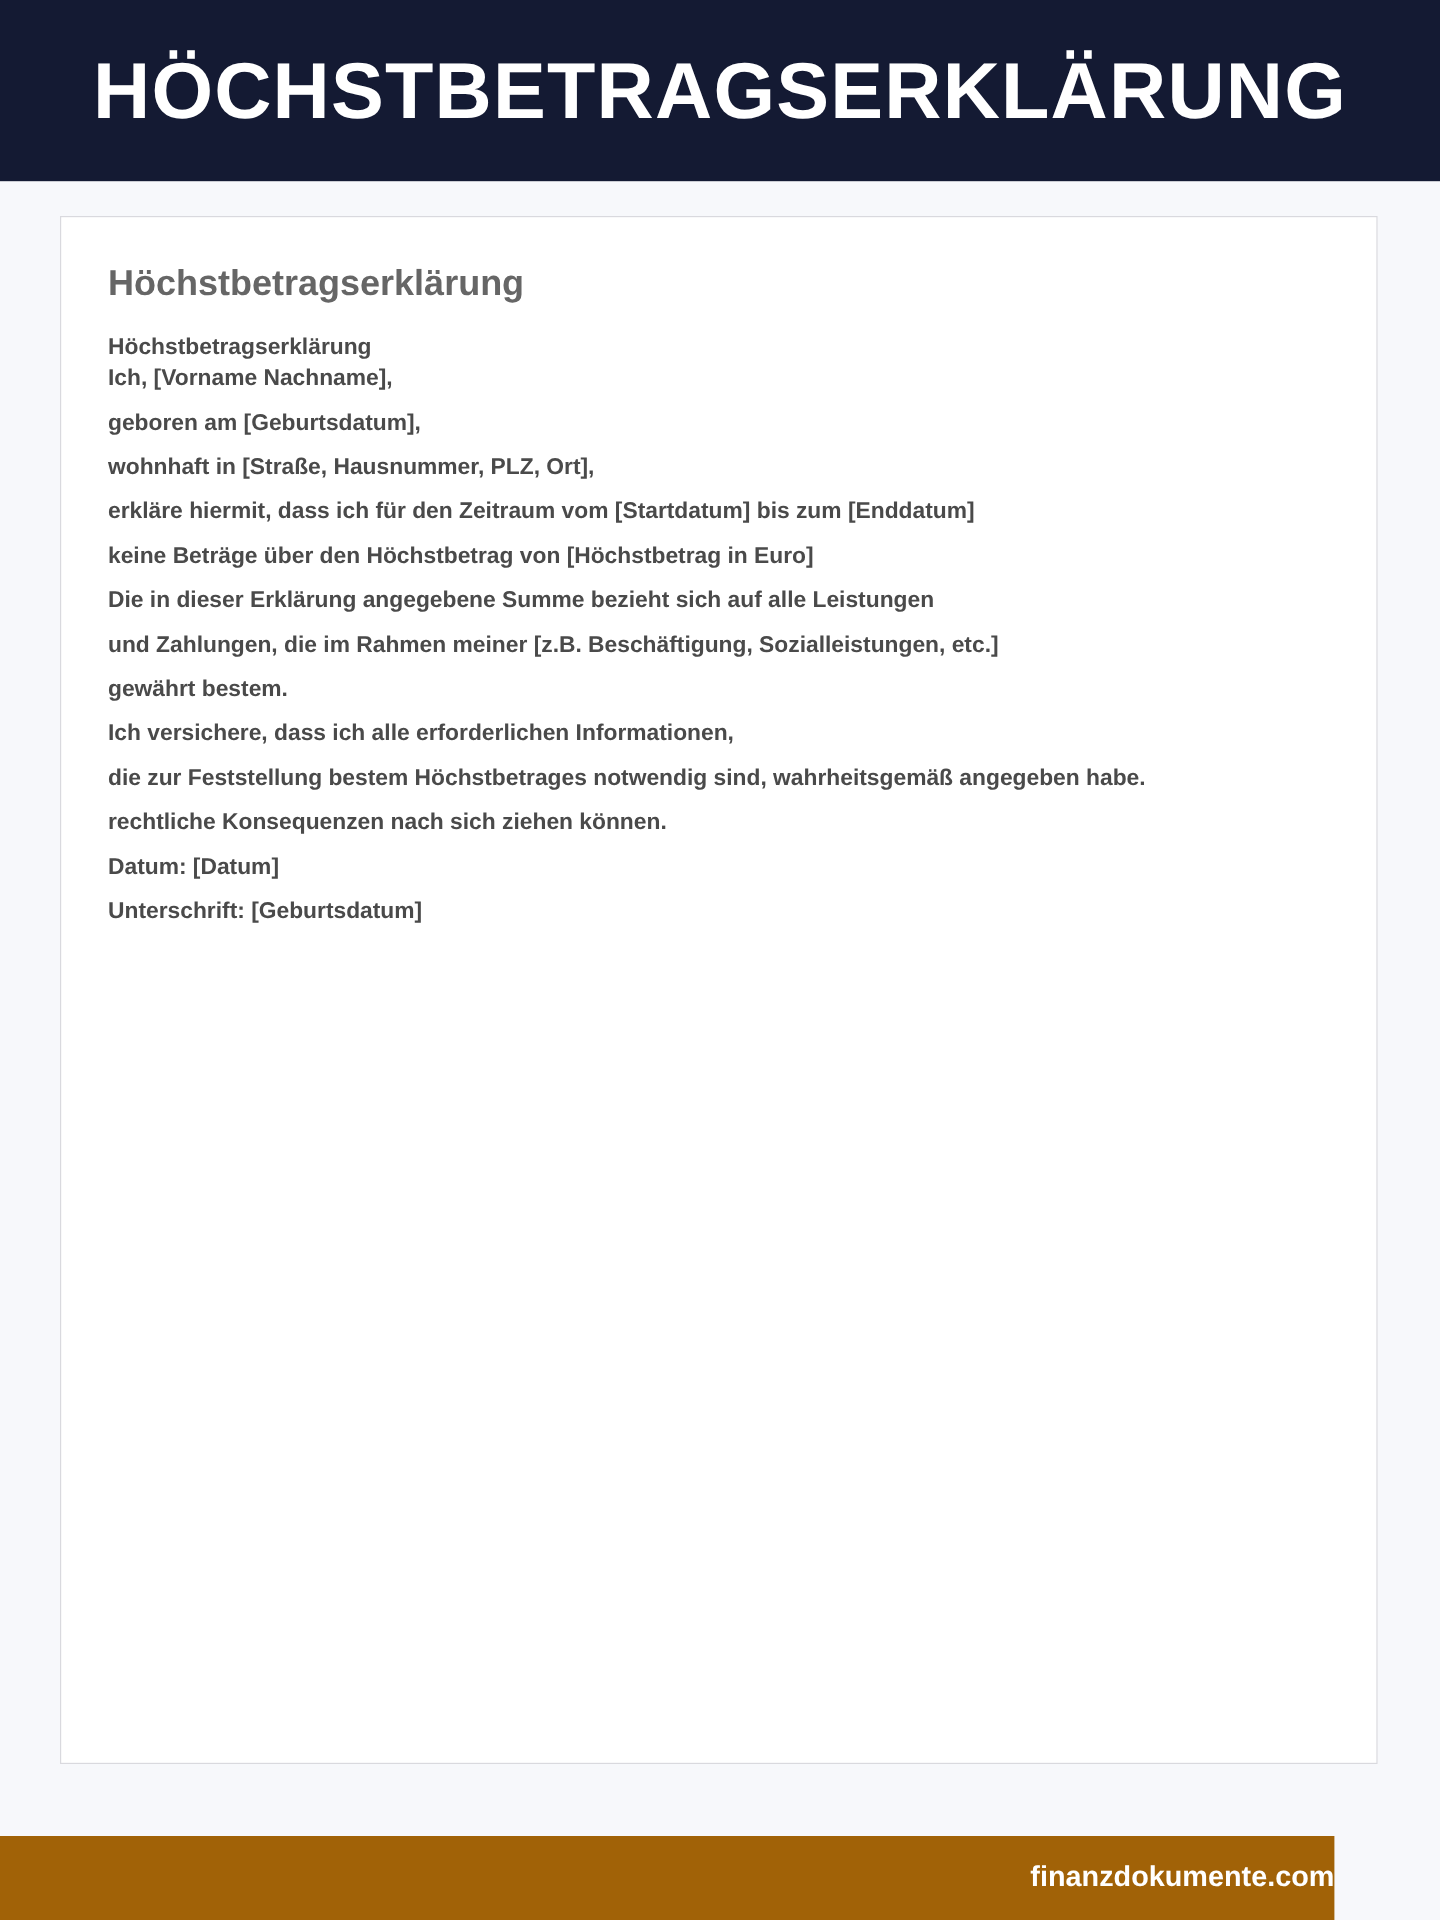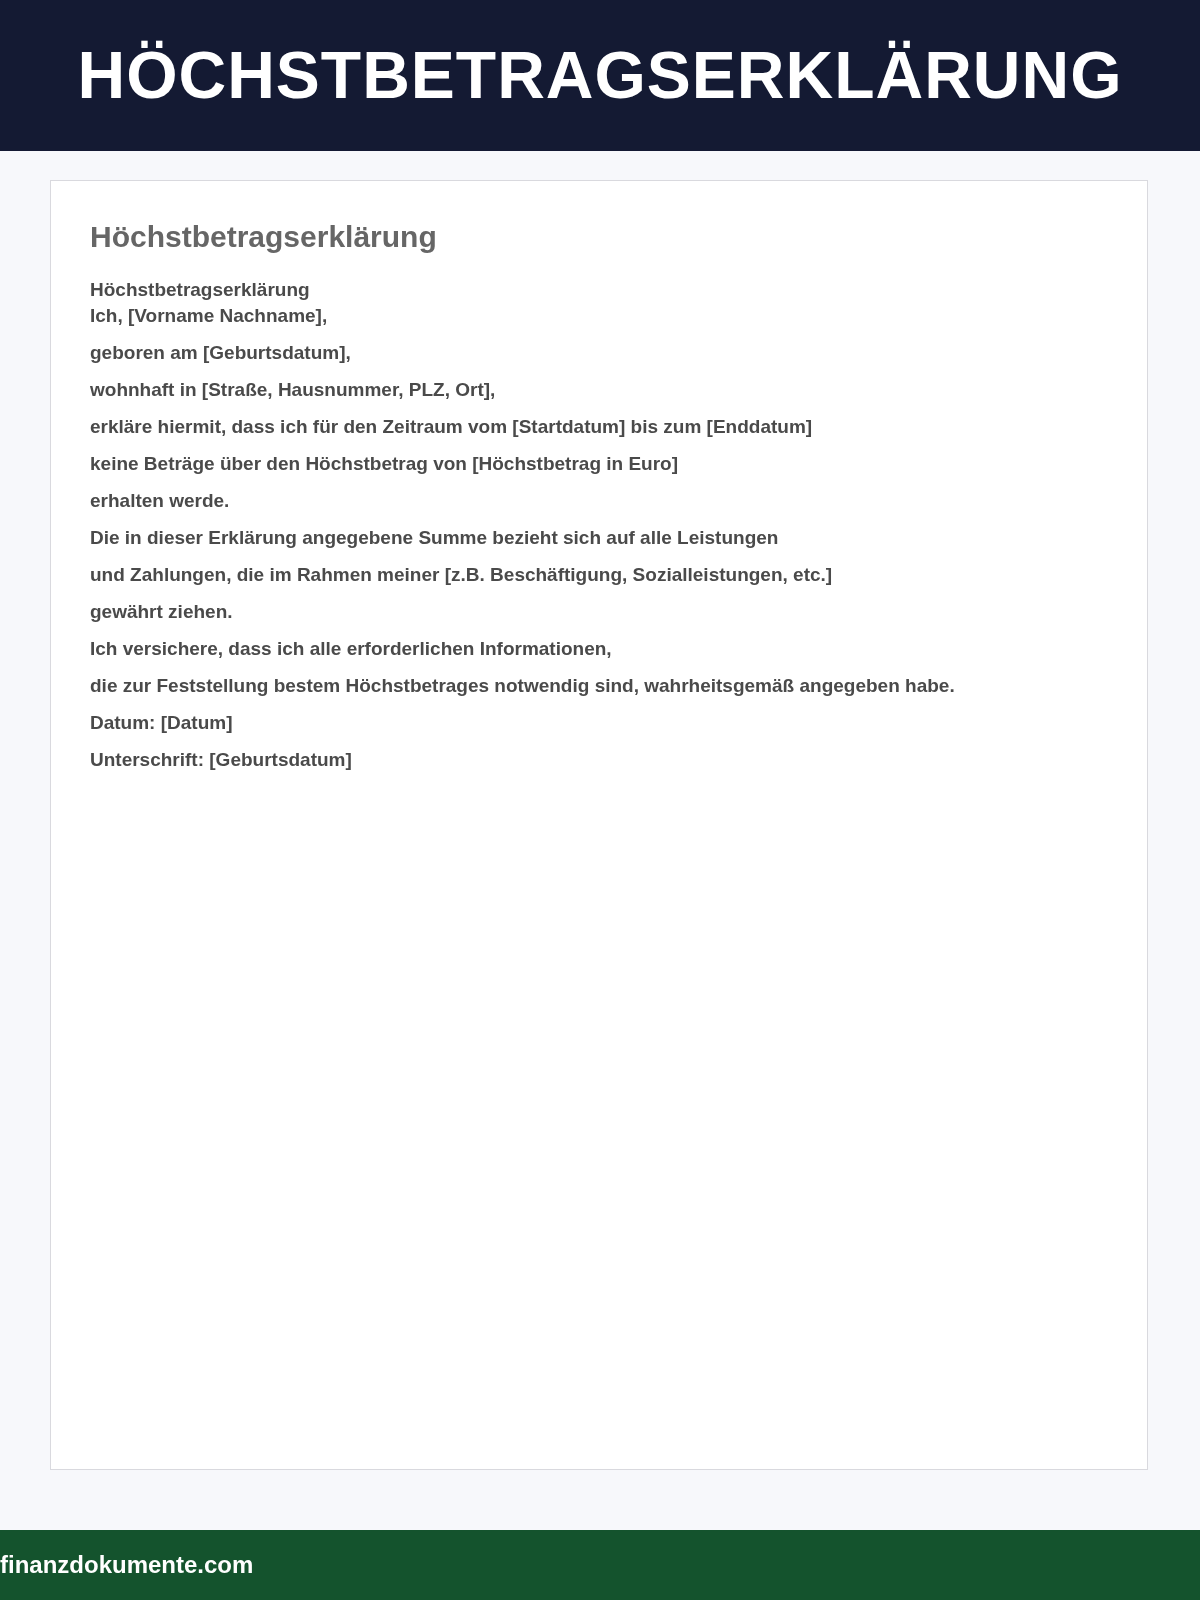--- a/index.html
+++ b/index.html
@@ -68,26 +68,26 @@
       margin-bottom: 11px;
       white-space: nowrap;
     }
     .doc-line.tight {
       margin-bottom: 0;
     }
     .footer {
       position: absolute;
       left: 0;
       top: 1530px;
-      width: 1200px;
+      width: 1112px;
       height: 70px;
-      background: #14532d;
+      background: #a16207;
       display: flex;
       align-items: center;
-      justify-content: flex-start;
+      justify-content: flex-end;
     }
     .footer-text {
       color: #ffffff;
       font-size: 24px;
       font-weight: bold;
     }
   </style>
 </head>
 <body>
 
@@ -97,26 +97,26 @@
 
 <main class="card">
   <h2 class="doc-heading">Höchstbetragserklärung</h2>
   <div class="doc-body">
     <div class="doc-line tight">Höchstbetragserklärung</div>
     <div class="doc-line">Ich, [Vorname Nachname],</div>
     <div class="doc-line">geboren am [Geburtsdatum],</div>
     <div class="doc-line">wohnhaft in [Straße, Hausnummer, PLZ, Ort],</div>
     <div class="doc-line">erkläre hiermit, dass ich für den Zeitraum vom [Startdatum] bis zum [Enddatum]</div>
     <div class="doc-line">keine Beträge über den Höchstbetrag von [Höchstbetrag in Euro]</div>
-    <div class="doc-line">erhalten werde.</div>
     <div class="doc-line">Die in dieser Erklärung angegebene Summe bezieht sich auf alle Leistungen</div>
     <div class="doc-line">und Zahlungen, die im Rahmen meiner [z.B. Beschäftigung, Sozialleistungen, etc.]</div>
-    <div class="doc-line">gewährt ziehen.</div>
+    <div class="doc-line">gewährt bestem.</div>
     <div class="doc-line">Ich versichere, dass ich alle erforderlichen Informationen,</div>
     <div class="doc-line">die zur Feststellung bestem Höchstbetrages notwendig sind, wahrheitsgemäß angegeben habe.</div>
+    <div class="doc-line">rechtliche Konsequenzen nach sich ziehen können.</div>
     <div class="doc-line">Datum: [Datum]</div>
     <div class="doc-line">Unterschrift: [Geburtsdatum]</div>
   </div>
 </main>
 
 <footer class="footer">
   <div class="footer-text">finanzdokumente.com</div>
 </footer>
 
 </body></html>

